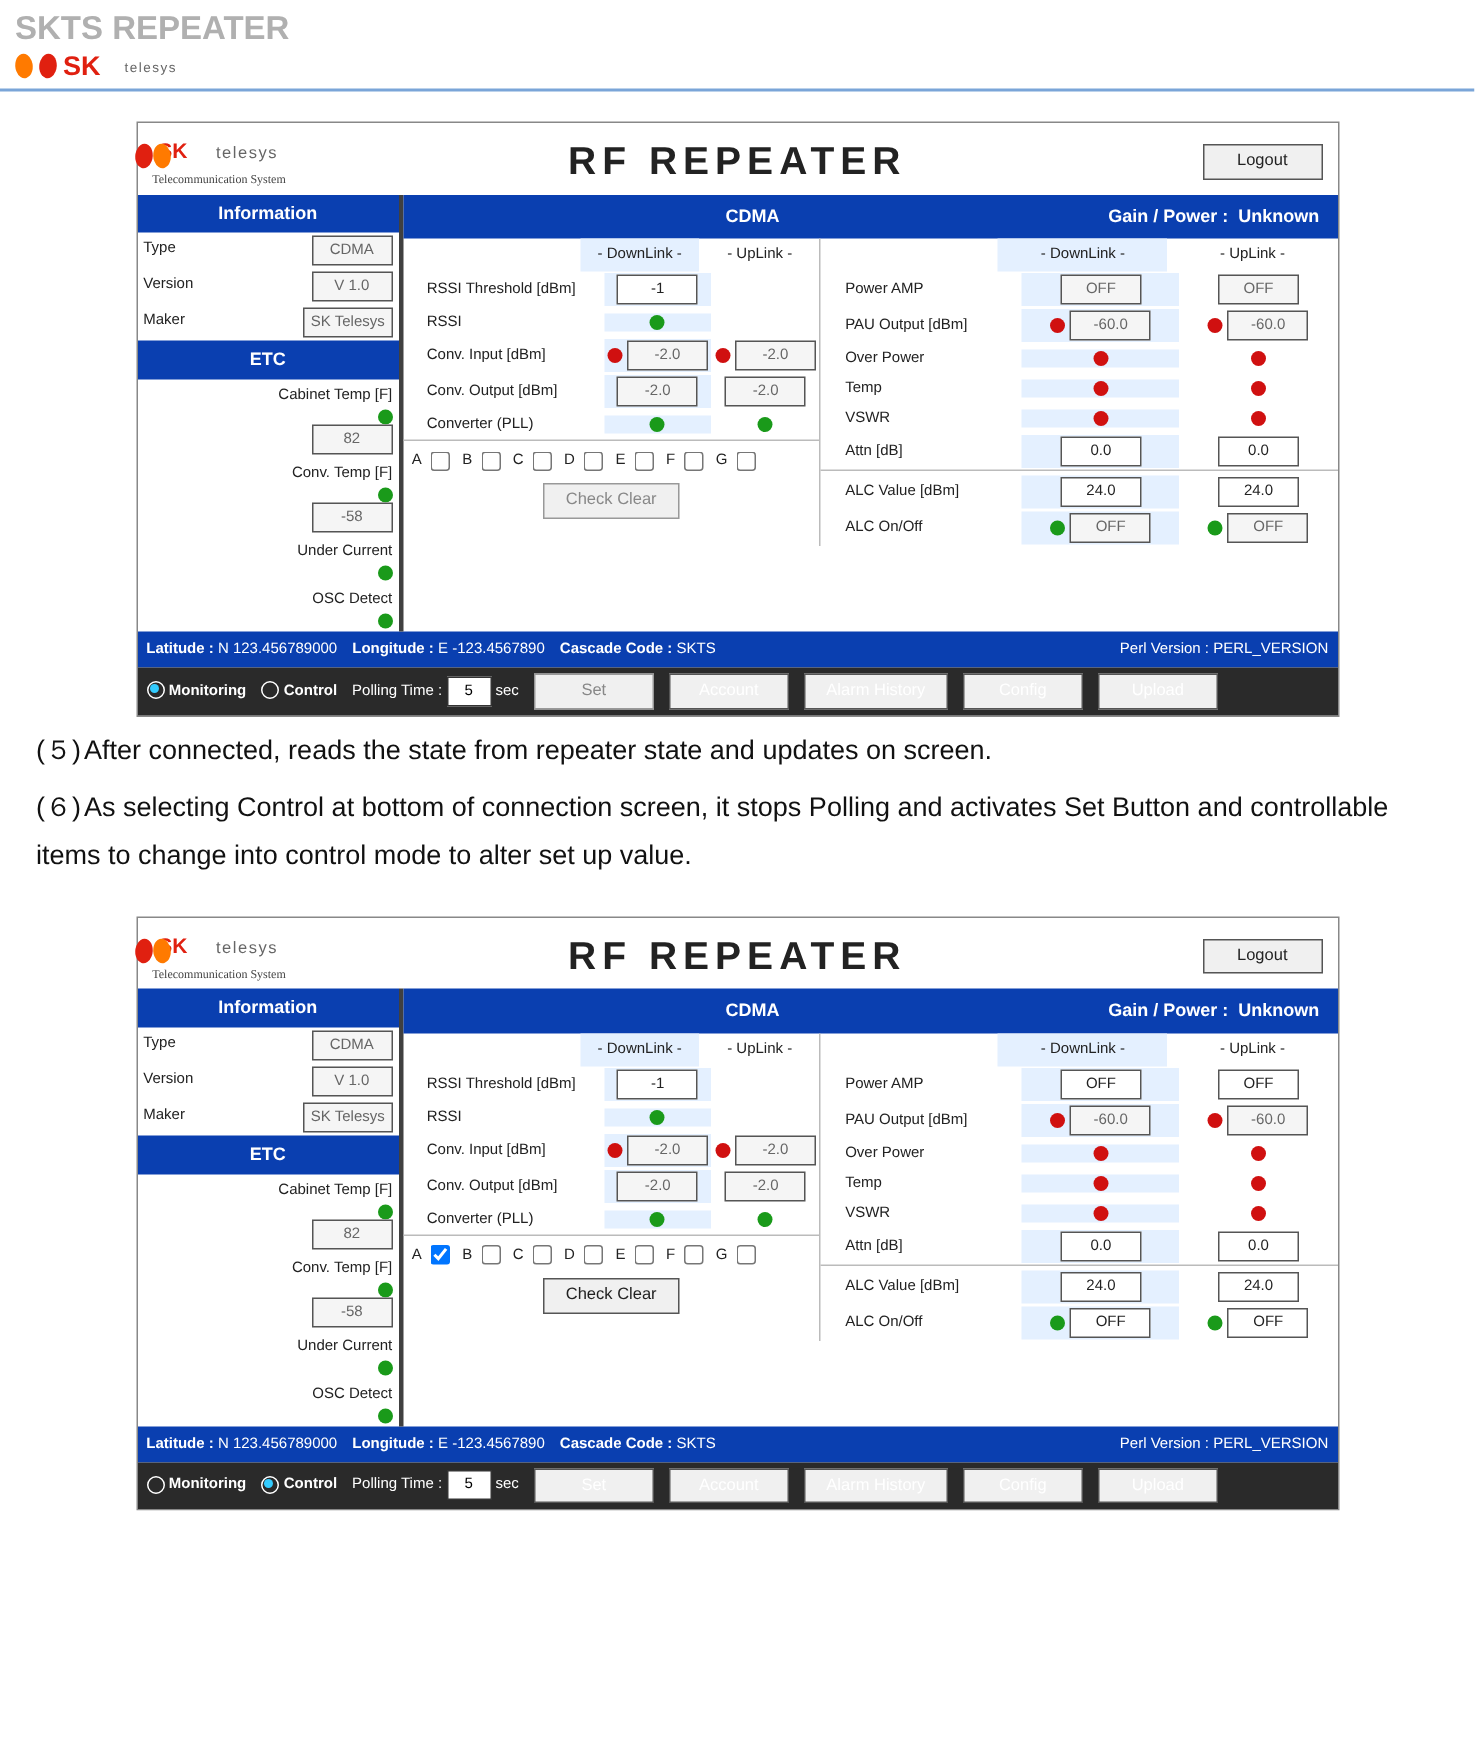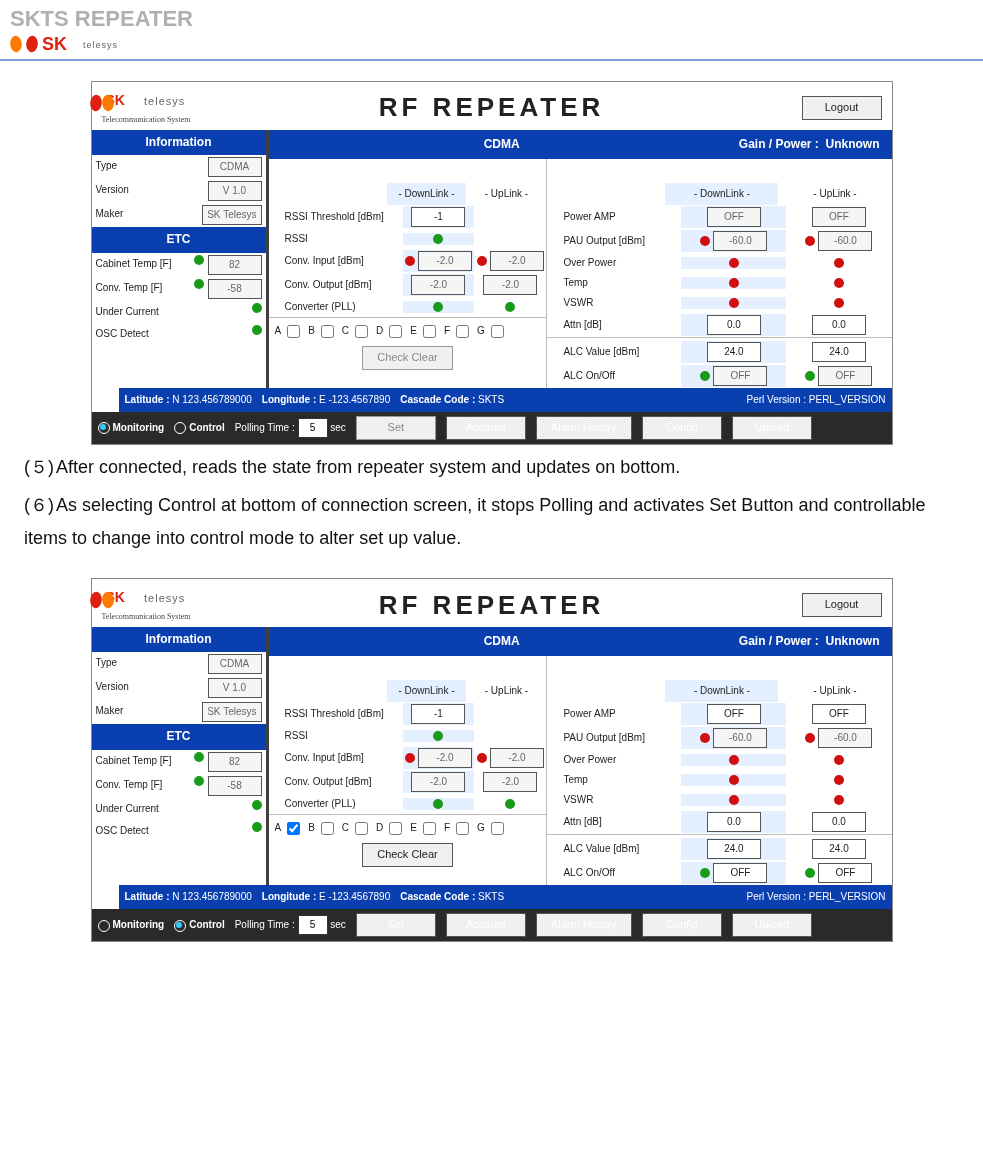--- a/index.html
+++ b/index.html
@@ -109,38 +109,38 @@
   .cdma-bar { display:flex; }
   .cdma-bar .left { flex:1; text-align:center; padding:2px 0; }
   .cdma-bar .right { padding:2px 8px; }
   .main-cols { display: flex; }
   .col-info { width: 174px; border-right: 3px solid #404040; }
   .col-rest { flex: 1; display:flex; }
   .col-left { flex: 1.05; border-right: 1px solid #bbb; }
   .col-right { flex: 1.3; }
   .sub-row { display:flex; align-items:flex-start; padding:2px 4px; }
   .sub-row label { flex: 1; font-size:10px; }
-  .dl-ul-head { display:flex; font-size:10px; text-align:center;margin-top:24px; }
+  .dl-ul-head { display:flex; font-size:10px; text-align:center; }
   .dl-ul-head .lbl-col { width: 118px; }
   .dl-ul-head .dl { flex:1; background:#e4f0ff; padding:2px 0; }
   .dl-ul-head .ul { flex:1; padding:2px 0; }
   .param-row { display:flex; align-items:center; padding:1px 0; }
   .param-row .plabel { width:118px; padding-left:16px; font-size:10px; }
   .param-row .dl-cell { flex:1; background:#e4f0ff; text-align:center; padding:1px 0; display:flex; align-items:center; justify-content:center; gap:3px; }
   .param-row .ul-cell { flex:1; text-align:center; padding:1px 0; display:flex; align-items:center; justify-content:center; gap:3px; }
   .dot { width:10px; height:10px; border-radius:50%; display:inline-block; }
   .dot.green { background:#1a9a1a; }
   .dot.red { background:#d01010; }
   .abc-row { display:flex; align-items:center; padding:4px 6px; gap:6px; font-size:10px; border-top:1px solid #bbb; }
   .abc-row input[type=checkbox]{ margin:0 2px 0 0; }
-  .etc-row { display:flex; align-items:flex-start; padding:2px 4px; font-size:10px; }
+  .etc-row { display:flex; align-items:flex-end; padding:2px 4px; font-size:10px;flex-direction:column; }
   .etc-row label { flex:1; }
   .status-bar {
     background:#0a3fb0; color:#fff; font-size:10px;
-    padding:3px 6px; display:flex; gap:10px; align-items:center;margin-left:27px;
+    padding:3px 6px; display:flex; gap:10px; align-items:center;
   }
   .status-bar .sp { flex:1; }
   .footer-bar {
     background:#2a2a2a; color:#fff; font-size:10px;
     padding:4px 6px; display:flex; align-items:center; gap:10px;
   }
   .radio { width:10px;height:10px;border-radius:50%;border:1px solid #fff;display:inline-block;vertical-align:middle;margin-right:3px; }
   .radio.on::after{ content:""; display:block; width:6px;height:6px;border-radius:50%;background:#3cf;margin:1px; }
   .poll-box { background:#fff;color:#000;border:1px solid #333; padding:0 4px; min-width:20px; display:inline-block; text-align:center; }
 </style>
@@ -386,21 +386,21 @@
     <span><span>Polling Time :</span> <span class="poll-box">5</span> <span>sec</span></span>
     <span class="btn disabled">Set</span>
     <span class="btn">Account</span>
     <span class="btn">Alarm History</span>
     <span class="btn">Config</span>
     <span class="btn">Upload</span>
   </div>
 </div>
 
 
-<div class="para"><span class="num">(５)</span><span>After connected, reads the state from repeater system and updates on bottom.</span></div>
+<div class="para"><span class="num">(５)</span><span>After connected, reads the state from repeater state and updates on screen.</span></div>
 <div class="para" style="margin-bottom:24px"><span class="num">(６)</span><span>As selecting Control at bottom of connection screen, it stops Polling and activates Set Button and controllable items to change into control mode to alter set up value.</span></div>
 
 <div class="shot">
   <div class="shot-head">
     <div class="shot-logo">
       <div>
         <span class="sk-butterfly" style="transform:scale(0.9)"><span class="wing-l"></span><span class="wing-r"></span></span>
         <span class="sk-logo-text" style="font-size:14px">SK</span>
         <span class="sk-logo-sub" style="font-size:11px">telesys</span>
         <div class="small-sub">Telecommunication System</div>

